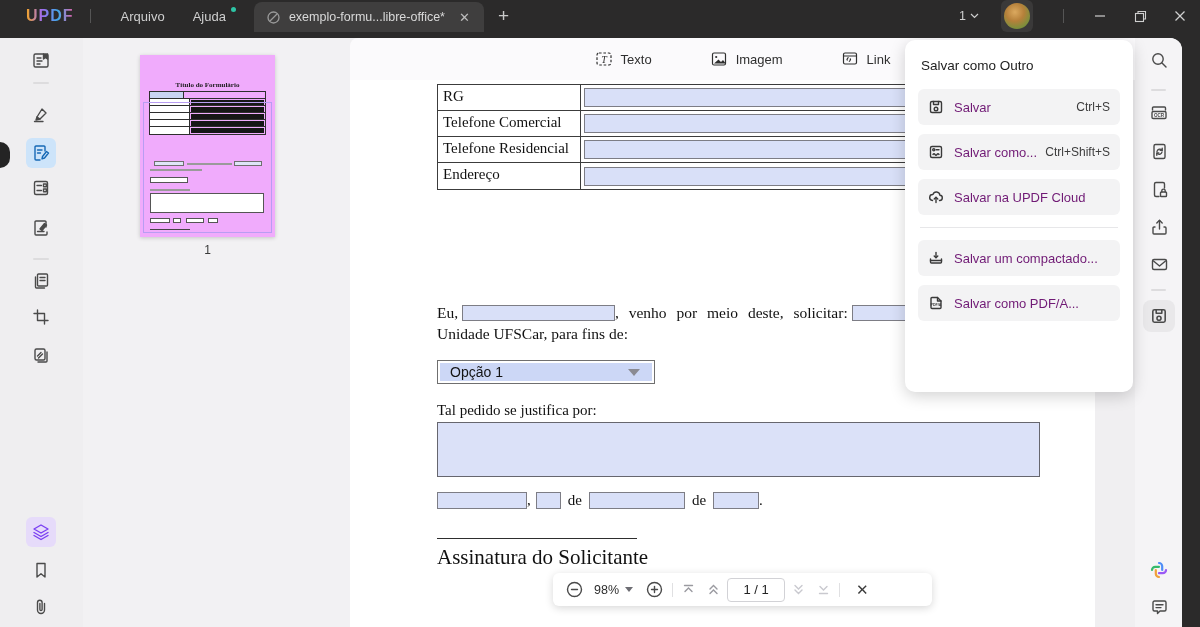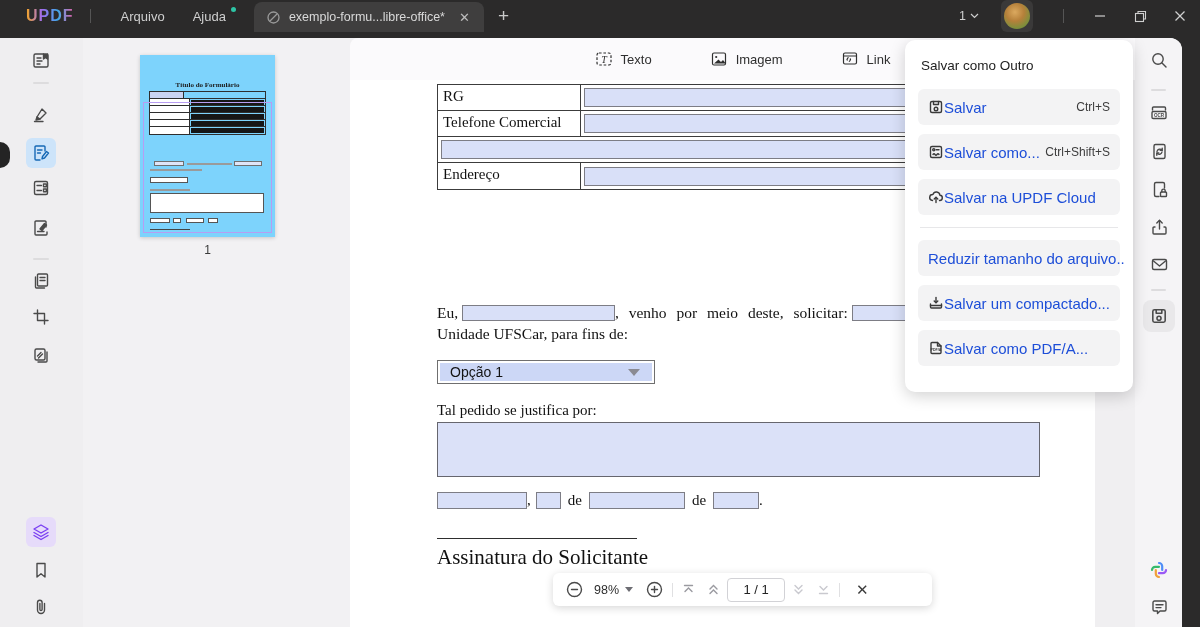--- a/index.html
+++ b/index.html
@@ -38,21 +38,21 @@
                display:flex; align-items:center; justify-content:center; }
   .rail-div { position:absolute; left:33px; width:16px; height:2px; border-radius:1px; background:#dddcde; }
   .tile-selected { background:#cde4fa; }
   .tile-selected svg { stroke:#1668b5; }
   .tile-purple { background:#e6dbfa; }
   .tile-purple svg { stroke:#7a3ff2; }
   #collapse-handle { position:absolute; left:0; top:104px; width:10px; height:26px; background:#242424; border-radius:0 13px 13px 0; }
 
   
   #thumb-panel { position:absolute; left:83px; top:0; width:267px; height:100%; background:#f2f1f3; }
-  .thumb-page { position:absolute; left:57px; top:17px; width:135px; height:182px; background:#7dd3fc;
+  .thumb-page { position:absolute; left:57px; top:17px; width:135px; height:182px; background:#f0abfc;
                 box-shadow:0 1px 4px rgba(0,0,0,.18); }
   .t-title { position:absolute; top:26px; left:0; width:100%; text-align:center; font-family:"Liberation Serif",serif;
              font-weight:bold; font-size:7px; color:#1c1c1c; }
   .t-table { position:absolute; top:36px; left:9px; width:117px; border:1px solid #2e2e2e; }
   .t-row { height:7px; border-bottom:1px solid #2e2e2e; display:flex; align-items:center; }
   .t-row:last-child { border-bottom:none; }
   .t-lab { width:40px; height:100%; border-right:1px solid #2e2e2e; background:#fff; }
   .t-lab.dark { background:#c9d3f2; }
   .t-bar { flex:1; height:5px; margin:0 1px; background:#161616; }
   .t-viewport { position:absolute; left:3px; top:47px; width:129px; height:131px; border:1.5px solid #b89df2; }
@@ -94,21 +94,21 @@
   .sig-line { position:absolute; left:87px; top:458px; width:200px; border-top:1px solid #2e2e2e; }
   .sig-label { position:absolute; left:87px; top:465px; font-size:21px; }
 
   
   #save-menu { position:absolute; left:905px; top:2px; width:228px; height:352px; background:#fff; border-radius:10px;
                box-shadow:0 4px 16px rgba(0,0,0,.18); padding:14px 13px; z-index:20; }
   .sm-title { font-size:13.5px; font-weight:normal; color:#1e1e1e; margin:4px 0 16px 3px; }
   .sm-item { height:36px; background:#f3f3f4; border-radius:6px; display:flex; align-items:center;
              padding:0 10px; margin-bottom:9px; }
   .sm-item svg { stroke:#3a3a3a; }
-  .sm-label { font-size:15px; color:#1d4ed8; white-space:nowrap; }
+  .sm-label { font-size:13px; color:#701a75; margin-left:10px; white-space:nowrap; }
   .sm-shortcut { font-size:12px; color:#3c3c3c; margin-left:auto; white-space:nowrap; }
   .sm-divider { height:1px; background:#e7e7e9; margin:12px 2px 12px 2px; }
 
   
   #right-rail { position:absolute; right:0; top:0; width:47px; height:100%; background:#f5f4f6; }
   .rr-icon { position:absolute; left:8px; width:32px; height:32px; display:flex; align-items:center; justify-content:center; border-radius:8px; }
   .rr-div { position:absolute; left:16px; width:15px; height:2px; border-radius:1px; background:#dddcde; }
   .rr-active { background:#e9e8ea; }
 
   
@@ -340,20 +340,21 @@
               <div class="field"></div>
             </div>
         </div>
         <div class="d-row">
           <div class="d-label">Telefone Comercial</div>
           <div class="d-fieldcell">
               <div class="field"></div>
             </div>
         </div>
         <div class="d-row">
+          <div class="d-label">Telefone Residencial</div>
           <div class="d-fieldcell">
               <div class="field"></div>
             </div>
         </div>
         <div class="d-row">
           <div class="d-label">Endereço</div>
           <div class="d-fieldcell">
               <div class="field"></div>
             </div>
         </div>
@@ -417,31 +418,20 @@
           <path d="M4.5 11.5 a3 3 0 0 1 .4 -6 a3.6 3.6 0 0 1 7 .8 a2.6 2.6 0 0 1 -.4 5.2"></path>
           <line x1="8" y1="8.5" x2="8" y2="13.5"></line>
           <polyline points="6.2,10 8,8.3 9.8,10"></polyline>
         </svg>
       <span class="sm-label">Salvar na UPDF Cloud</span>
       <span class="sm-shortcut"></span>
     </div>
     <div class="sm-divider"></div>
     <div class="sm-item">
       <svg class="ico" width="16" height="16" viewBox="0 0 16 16">
-          <path d="M7 2.5 H3.5 a1 1 0 0 0 -1 1 V7"></path>
-          <path d="M9 13.5 h3.5 a1 1 0 0 0 1 -1 V9"></path>
-          <rect x="8.5" y="8.5" width="5" height="5" rx="1"></rect>
-          <line x1="4.5" y1="4.5" x2="7.5" y2="7.5"></line>
-          <polyline points="7.5,5.2 7.5,7.5 5.2,7.5"></polyline>
-        </svg>
-      <span class="sm-label">Reduzir tamanho do arquivo..</span>
-      <span class="sm-shortcut"></span>
-    </div>
-    <div class="sm-item">
-      <svg class="ico" width="16" height="16" viewBox="0 0 16 16">
           <path d="M2.5 9 v3 a1 1 0 0 0 1 1 h9 a1 1 0 0 0 1-1 V9"></path>
           <line x1="2.5" y1="10.5" x2="13.5" y2="10.5"></line>
           <line x1="8" y1="2.5" x2="8" y2="7.5"></line>
           <polyline points="6.2,6 8,7.8 9.8,6"></polyline>
         </svg>
       <span class="sm-label">Salvar um compactado...</span>
       <span class="sm-shortcut"></span>
     </div>
     <div class="sm-item">
       <svg class="ico" width="16" height="16" viewBox="0 0 16 16">

